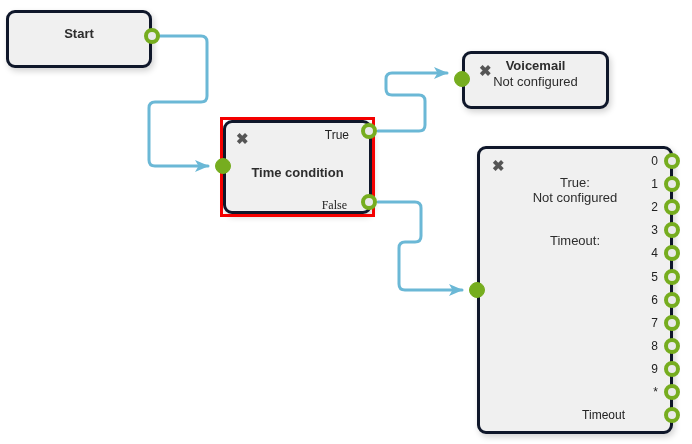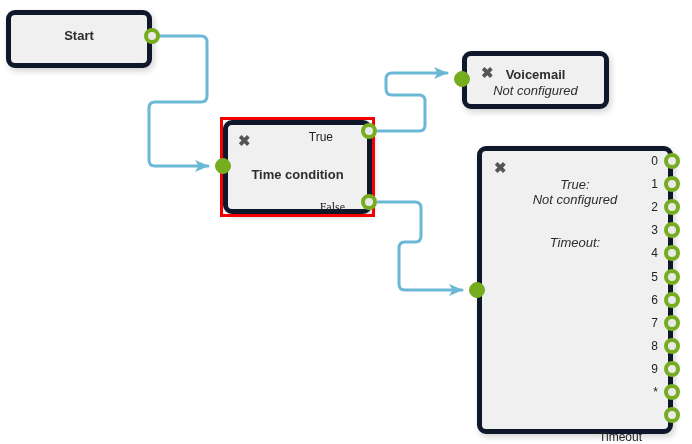--- a/index.html
+++ b/index.html
@@ -21,35 +21,34 @@
     position: absolute;
     left: 0; top: 0;
     width: 692px;
     height: 444px;
     pointer-events: none;
   }
   .node {
     position: absolute;
     box-sizing: border-box;
     background: #f0f0f0;
-    border: 5px solid #0f172a;
+    border: 3px solid #0f172a;
     border-radius: 9px;
     box-shadow: 2px 3px 6px rgba(0,0,0,0.18);
   }
   .node-title {
     font-weight: bold;
     font-size: 13px;
     color: #2d2d2d;
     text-align: center;
   }
   .node-sub {
     font-size: 13px;
     color: #2d2d2d;
     text-align: center;
-    font-style: italic;
   }
   .close-icon {
     position: absolute;
     font-size: 15px;
     font-weight: bold;
     color: #555555;
     line-height: 1;
     cursor: pointer;
     user-select: none;
   }
@@ -86,21 +85,21 @@
     line-height: 14px;
   }
   
   #node-start { left: 6px; top: 10px; width: 146px; height: 58px; }
   #node-start .node-title { margin-top: 13px; }
   
   #node-timecondition { left: 223px; top: 120px; width: 149px; height: 94px; }
   #node-timecondition .node-title { margin-top: 42px; text-align: center; }
   
   #node-voicemail { left: 462px; top: 51px; width: 147px; height: 58px; }
-  #node-voicemail .node-title { margin-top: 11px; }
+  #node-voicemail .node-title { margin-top: 4px; }
   #node-voicemail .node-sub { margin-top: 1px; }
   
   #node-menu { left: 477px; top: 146px; width: 196px; height: 288px; }
   #node-menu .node-title { margin-top: 14px; }
   #node-menu .menu-block { margin-top: 26px; }
   #node-menu .menu-block2 { margin-top: 28px; }
 </style>
 </head>
 <body>
 
@@ -124,21 +123,21 @@
   </svg>
 
   <div class="node" id="node-start">
     <div class="node-title">Start</div>
   </div>
   <div class="port out" style="left:144px; top:28px;"></div>
 
   <div class="node" id="node-timecondition">
     <div class="close-icon" style="left:10px; top:8px;">✖</div>
     <div class="node-title">Time condition</div>
-    <div class="port-label" style="right:34px; top:5px;margin-left:25px;">True</div>
+    <div class="port-label" style="right:20px; top:5px;margin-left:25px;">True</div>
     <div class="port-label" style="right:22px; top:75px;font-family:Liberation Serif, serif;">False</div>
   </div>
   <div class="selection-box" style="left:220px; top:117px; width:155px; height:100px;"></div>
   <div class="port in" style="left:215px; top:158px;"></div>
   <div class="port out" style="left:361px; top:123px;"></div>
   <div class="port out" style="left:361px; top:194px;"></div>
 
   <div class="node" id="node-voicemail">
     <div class="close-icon" style="left:14px; top:9px;">✖</div>
     <div class="node-title">Voicemail</div>
@@ -169,17 +168,17 @@
       <div class="port-label" style="left: 560px; width: 98px; top: 292.6px;">6</div>
       <div class="port out" style="left: 664px; top: 291.6px;"></div>
       <div class="port-label" style="left: 560px; width: 98px; top: 315.7px;">7</div>
       <div class="port out" style="left: 664px; top: 314.7px;"></div>
       <div class="port-label" style="left: 560px; width: 98px; top: 338.8px;">8</div>
       <div class="port out" style="left: 664px; top: 337.8px;"></div>
       <div class="port-label" style="left: 560px; width: 98px; top: 361.9px;">9</div>
       <div class="port out" style="left: 664px; top: 360.9px;"></div>
       <div class="port-label" style="left: 560px; width: 98px; top: 385px;">*</div>
       <div class="port out" style="left: 664px; top: 384px;"></div>
-      <div class="port-label" style="left: 544px; width: 98px; top: 408.1px; margin-top: 22px;">Timeout</div>
+      <div class="port-label" style="left: 527px; width: 98px; top: 408.1px;">Timeout</div>
       <div class="port out" style="left: 664px; top: 407.1px;"></div>
     </div>
 
 </div>
 
 </body></html>

